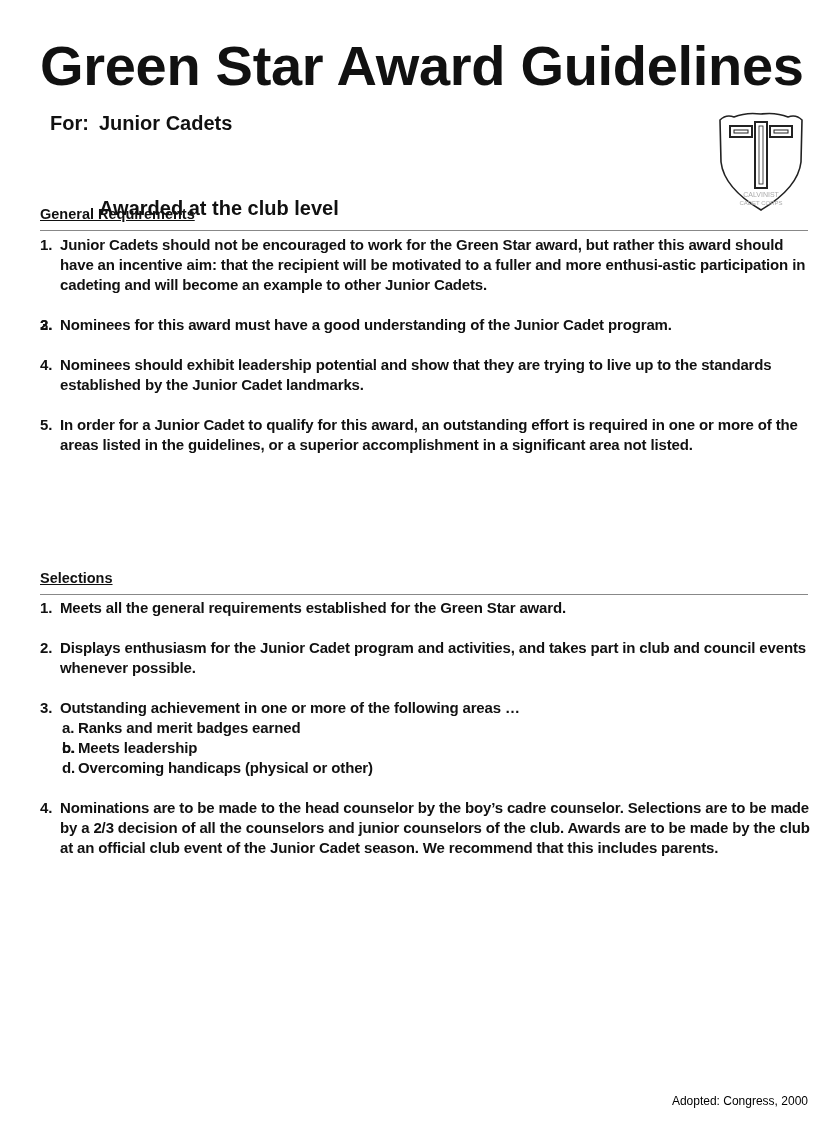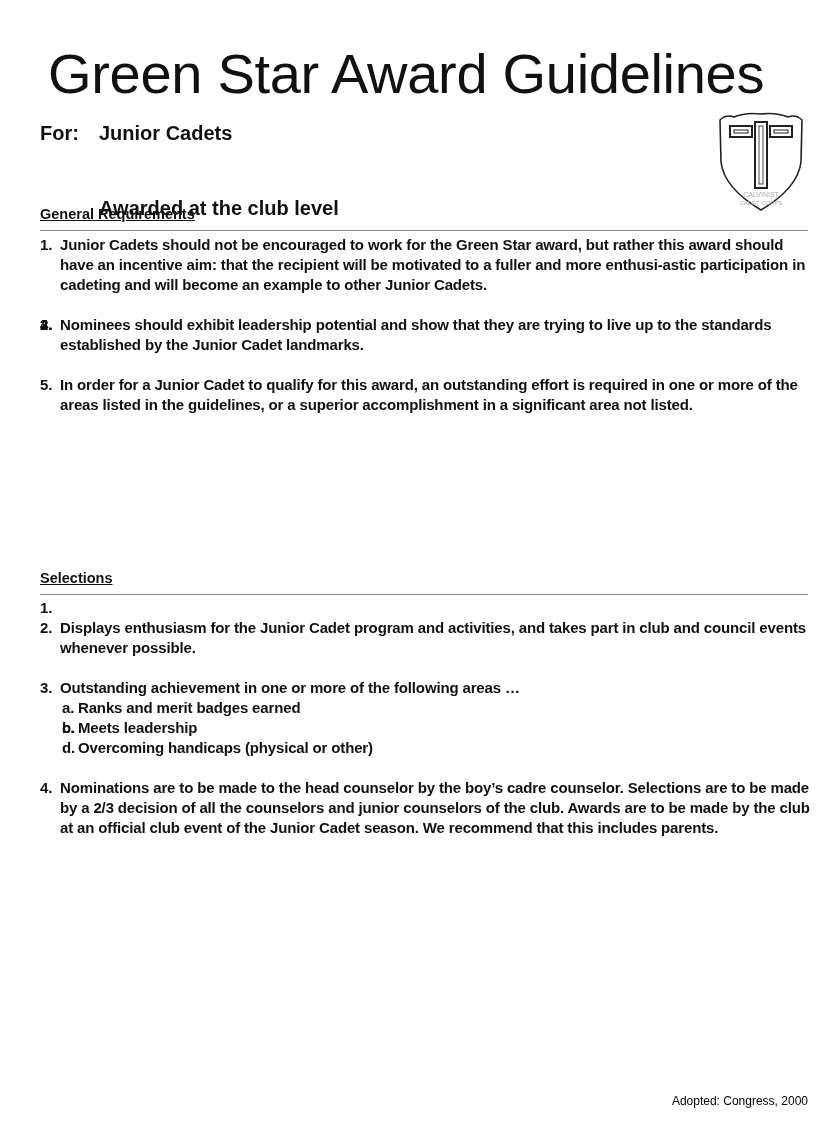--- a/index.html
+++ b/index.html
@@ -1,20 +1,20 @@
 <!DOCTYPE html>
 <html><head>
 <meta charset="utf-8">
 <style>
   html, body { margin: 0; padding: 0; background: #ffffff; }
   body { width: 840px; height: 1134px; position: relative; overflow: hidden;
          font-family: "Liberation Sans", sans-serif; color: #111; }
-  .title { position: absolute; left: 40px; top: 38px; font-size: 56px; font-weight: normal;
-           letter-spacing: -0.3px; line-height: 1; margin: 8px; white-space: nowrap; }
-  .for-row { position: absolute; left: 40px; top: 122px; font-size: 20px; font-weight: bold; }
+  .title { position: absolute; left: 40px; top: 38px; font-size: 56px; font-weight: bold;
+           letter-spacing: -0.3px; line-height: 1; margin: 0; white-space: nowrap; }
+  .for-row { position: absolute; left: 40px; top: 112px; font-size: 20px; font-weight: bold; text-align: center; }
   .for-label { display: inline-block; width: 59px; }
   .award-level { position: absolute; left: 99px; top: 161px; font-size: 20px; font-weight: bold; margin-top: 36px; }
   .logo { position: absolute; left: 716px; top: 110px; width: 90px; height: 102px; }
   .section-head { position: absolute; left: 40px; font-size: 14.5px; font-weight: bold; text-decoration: underline; }
   .rule { position: absolute; left: 40px; width: 768px; height: 0; border-top: 1px solid #888; }
   .list { position: absolute; left: 40px; width: 772px; margin: 0; padding: 0; list-style: none;
           font-size: 15px; font-weight: bold; line-height: 20px; letter-spacing: -0.15px; }
   .list li { position: relative; padding-left: 20px; margin-bottom: 20px; }
   .list li .num { position: absolute; left: 0; top: 0; }
   .sub { list-style: none; margin: 0; padding: 0 0 0 2px; }
@@ -45,30 +45,30 @@
     <text x="45" y="95" text-anchor="middle" font-size="6" fill="#aaa" font-family="Liberation Sans, sans-serif">CADET CORPS</text>
   </svg>
 </div>
 
 <div class="section-head" style="top:206px">General Requirements</div>
 <div class="rule" style="top:230px"></div>
 
 <ol class="list" style="top:235px">
   <li><span class="num">1.</span><span>Junior Cadets should not be encouraged to work for the Green Star award, but rather this award should have an incentive aim: that the recipient will be motivated to a fuller and more enthusi-astic participation in cadeting and will become an example to other Junior Cadets.</span></li>
   <li><span class="num">2.</span></li>
-  <li><span class="num">3.</span></li>
+  <li><span class="num">3.</span><span>Nominees for this award must have a good understanding of the Junior Cadet program.</span></li>
   <li><span class="num">4.</span><span>Nominees should exhibit leadership potential and show that they are trying to live up to the standards established by the Junior Cadet landmarks.</span></li>
   <li><span class="num">5.</span><span>In order for a Junior Cadet to qualify for this award, an outstanding effort is required in one or more of the areas listed in the guidelines, or a superior accomplishment in a significant area not listed.</span></li>
 </ol>
 
 <div class="section-head" style="top:570px">Selections</div>
 <div class="rule" style="top:594px"></div>
 
 <ol class="list" style="top:598px">
-  <li><span class="num">1.</span></li>
+  <li><span class="num">1.</span><span>Meets all the general requirements established for the Green Star award.</span></li>
   <li><span class="num">2.</span><span>Displays enthusiasm for the Junior Cadet program and activities, and takes part in club and council events whenever possible.</span></li>
   <li><span class="num">3.</span><span>Outstanding achievement in one or more of the following areas …</span>
     <ul class="sub">
       <li><span class="num">a.</span><span>Ranks and merit badges earned</span></li>
       <li><span class="num">b.</span></li>
       <li><span class="num">c.</span><span>Meets leadership</span></li>
       <li><span class="num">d.</span><span>Overcoming handicaps (physical or other)</span></li>
     </ul>
   </li>
   <li><span class="num">4.</span><span>Nominations are to be made to the head counselor by the boy’s cadre counselor. Selections are to be made by a 2/3 decision of all the counselors and junior counselors of the club. Awards are to be made by the club at an official club event of the Junior Cadet season. We recommend that this includes parents.</span></li>

